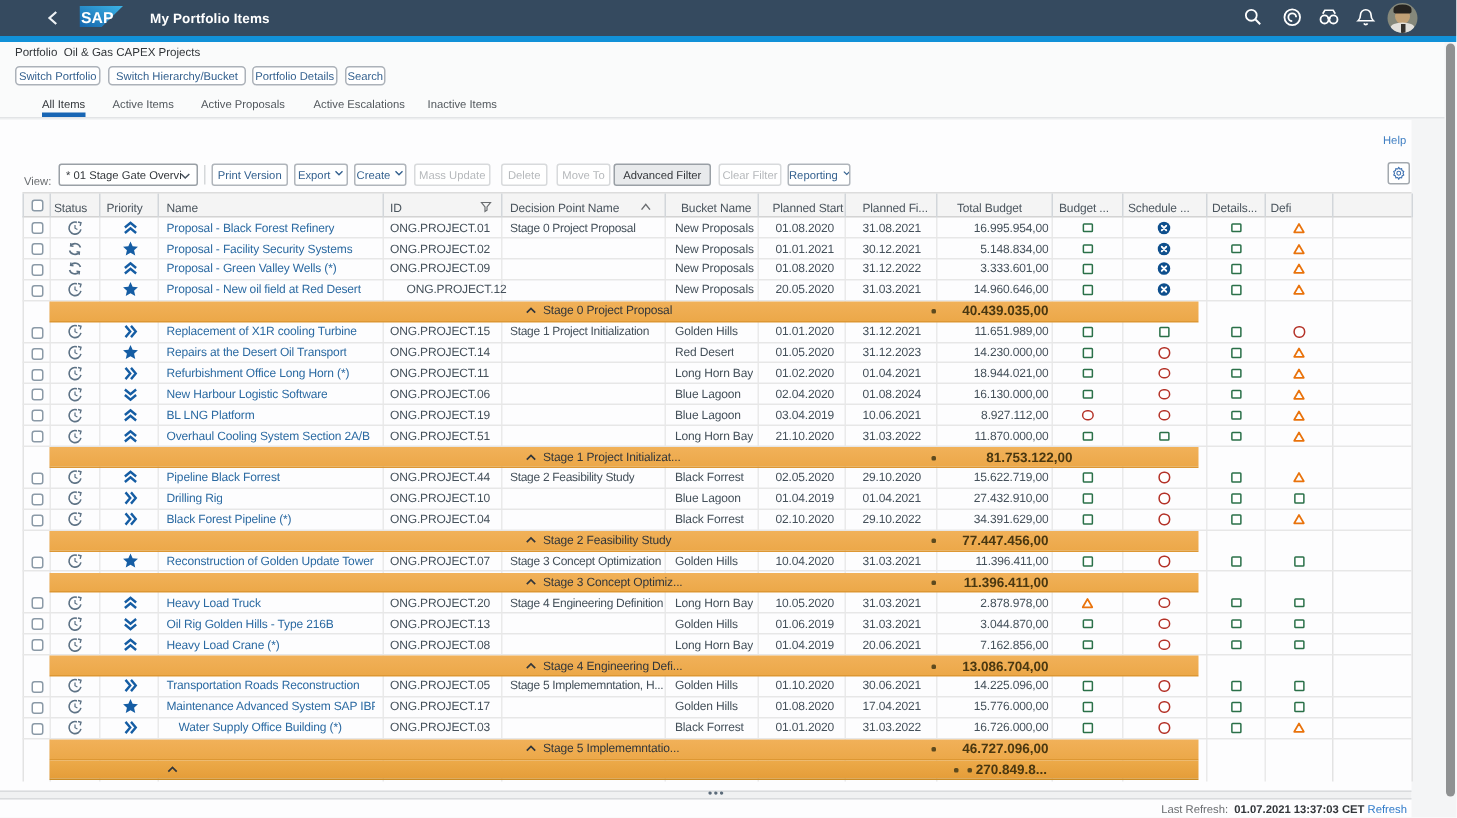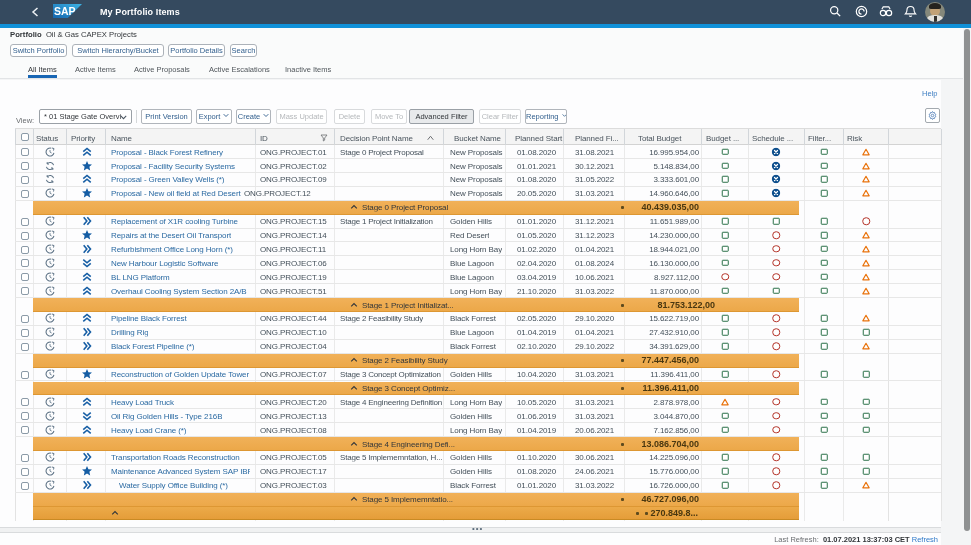--- a/index.html
+++ b/index.html
@@ -99,21 +99,21 @@
     </svg>
   <div id="avatar">
     <div style="position:absolute;left:5px;top:4px;width:10px;height:10px;border-radius:50%;background:#c2a176"></div>
     <div style="position:absolute;left:4px;top:1px;width:12px;height:6px;border-radius:50% 50% 20% 20%;background:#26231f"></div>
     <div style="position:absolute;left:2px;top:13px;width:16px;height:7px;border-radius:50% 50% 0 0;background:#e3e1dc"></div>
     <div style="position:absolute;left:8.5px;top:14px;width:3px;height:6px;background:#35322e"></div>
   </div>
 </div>
 <div id="bluebar"></div>
 <div id="hdrzone">
-  <div id="crumb"><b style="font-weight:bold">Portfolio</b>&nbsp; Oil &amp; Gas CAPEX Projects</div>
+  <div id="crumb"><b style="font-weight:normal">Portfolio</b>&nbsp; Oil &amp; Gas CAPEX Projects</div>
   <span class="btn" style="left:10px;width:57px">Switch Portfolio</span>
   <span class="btn" style="left:72px;width:92px">Switch Hierarchy/Bucket</span>
   <span class="btn" style="left:168px;width:57px">Portfolio Details</span>
   <span class="btn" style="left:230px;width:27px">Search</span>
   <span class="tab" style="left:28px;color:#32363a">All Items</span>
   <span class="tab" style="left:75px;color:#51575c">Active Items</span>
   <span class="tab" style="left:134px;color:#51575c">Active Proposals</span>
   <span class="tab" style="left:209px;color:#51575c">Active Escalations</span>
   <span class="tab" style="left:285px;color:#51575c">Inactive Items</span>
   <div id="tabund"></div>
@@ -152,22 +152,22 @@
     <span class="htx" style="left:56px">Priority</span>
     <span class="htx" style="left:96px">Name</span>
     <span class="htx" style="left:245px">ID</span>
     <span class="htx" style="left:325px">Decision Point Name</span>
     <span class="htx" style="left:439px">Bucket Name</span>
     <span class="htx" style="left:500px">Planned Start</span>
     <span class="htx" style="left:560px">Planned Fi...</span>
     <span class="htx" style="left:623px">Total Budget</span>
     <span class="htx" style="left:691px">Budget ...</span>
     <span class="htx" style="left:737px">Schedule ...</span>
-    <span class="htx" style="left:793px">Filter...</span>
-    <span class="htx" style="left:832px">Risk</span>
+    <span class="htx" style="left:793px">Details...</span>
+    <span class="htx" style="left:832px">Defi</span>
     <svg class="hic" style="left:305px;top:5px" width="8" height="8" viewBox="0 0 12 12">
       <path d="M1.5 1.5h9L7 6v3.2L5 10.5V6z" fill="none" stroke="#6a6d70" stroke-width="1.2"></path>
     </svg>
     <svg class="hic" style="left:412px;top:6px" width="7" height="6" viewBox="0 0 10 8">
       <path d="M1 6.5L5 1.5 9 6.5" fill="none" stroke="#6a6d70" stroke-width="1.4"></path>
     </svg>
   </div>
 <div class="vl" style="left:15px;top:145px;height:375.5px;background:#e3e3e3"></div>
 <div class="vlh" style="left:15px"></div>
 <div class="vl" style="left:33px;top:145px;height:375.5px;background:#eaeaea"></div>
@@ -262,21 +262,21 @@
         <path d="M2.2 9.5a6 6 0 0 0 10.3 2.1" fill="none" stroke="#5d7285" stroke-width="1.7"></path>
         <path d="M12.4 14.4l.3-3.1-3.1-.3" fill="none" stroke="#5d7285" stroke-width="1.5"></path>
       </svg></span>
     <span class="cc" style="left:72px"><svg width="10" height="10" viewBox="0 0 12 12">
         <path d="M1.5 5.6L6 1.8l4.5 3.8M1.5 10L6 6.2 10.5 10" fill="none" stroke="#155da4" stroke-width="1.9"></path>
       </svg></span>
     <span class="tx lnk" style="left:96px;max-width:139px">Proposal - Green Valley Wells (*)</span>
     <span class="tx" style="left:245px">ONG.PROJECT.09</span>
     <span class="tx" style="left:435px;max-width:60px">New Proposals</span>
     <span class="tx" style="left:502px">01.08.2020</span>
-    <span class="tx" style="left:560px">31.05.2022</span>
+    <span class="tx" style="left:560px">31.12.2022</span>
     <span class="tx num" style="right:242px">3.333.601,00</span>
     <span class="cc" style="left:710px"><span class="isq"></span></span>
     <span class="cc" style="left:761px"><svg width="9" height="9" viewBox="0 0 12 12" style="vertical-align:middle">
         <circle cx="6" cy="6" r="5.6" fill="#0e4f8d"></circle>
         <path d="M4 4l4 4M8 4l-4 4" stroke="#fff" stroke-width="1.6" stroke-linecap="round"></path>
       </svg></span>
     <span class="cc" style="left:809px"><span class="isq"></span></span>
     <span class="cc" style="left:851px"><svg width="8" height="8" viewBox="0 0 12 12" style="vertical-align:middle">
         <path d="M6 2L10.8 10.3H1.2Z" fill="none" stroke="#e9730c" stroke-width="1.7" stroke-linejoin="round"></path>
       </svg></span>
@@ -285,21 +285,21 @@
     <span class="cb" style="left:6px"></span>
     <span class="cc" style="left:35px"><svg width="10" height="10" viewBox="0 0 16 16">
         <path d="M14.3 9.5A6.4 6.4 0 1 1 10 2" fill="none" stroke="#5d7285" stroke-width="1.7"></path>
         <path d="M8 4.8V8.2l2.6 1.4" fill="none" stroke="#5d7285" stroke-width="1.3"></path>
         <path d="M11.2 1.6l3.2.9-.9 3.2" fill="none" stroke="#5d7285" stroke-width="1.5"></path>
       </svg></span>
     <span class="cc" style="left:72px"><svg width="11" height="11" viewBox="0 0 12 12">
         <path d="M6 .6l1.55 3.45L11.4 4.4 8.6 6.9l.85 3.9L6 8.75 2.55 10.8l.85-3.9L.6 4.4l3.85-.35z" fill="#155da4"></path>
       </svg></span>
     <span class="tx lnk" style="left:96px;max-width:139px">Proposal - New oil field at Red Desert</span>
-    <span class="tx" style="left:229px">ONG.PROJECT.12</span>
+    <span class="tx" style="left:256px">ONG.PROJECT.12</span>
     <span class="tx" style="left:435px;max-width:60px">New Proposals</span>
     <span class="tx" style="left:502px">20.05.2020</span>
     <span class="tx" style="left:560px">31.03.2021</span>
     <span class="tx num" style="right:242px">14.960.646,00</span>
     <span class="cc" style="left:710px"><span class="isq"></span></span>
     <span class="cc" style="left:761px"><svg width="9" height="9" viewBox="0 0 12 12" style="vertical-align:middle">
         <circle cx="6" cy="6" r="5.6" fill="#0e4f8d"></circle>
         <path d="M4 4l4 4M8 4l-4 4" stroke="#fff" stroke-width="1.6" stroke-linecap="round"></path>
       </svg></span>
     <span class="cc" style="left:809px"><span class="isq"></span></span>
@@ -679,21 +679,21 @@
         <path d="M8 4.8V8.2l2.6 1.4" fill="none" stroke="#5d7285" stroke-width="1.3"></path>
         <path d="M11.2 1.6l3.2.9-.9 3.2" fill="none" stroke="#5d7285" stroke-width="1.5"></path>
       </svg></span>
     <span class="cc" style="left:72px"><svg width="11" height="11" viewBox="0 0 12 12">
         <path d="M6 .6l1.55 3.45L11.4 4.4 8.6 6.9l.85 3.9L6 8.75 2.55 10.8l.85-3.9L.6 4.4l3.85-.35z" fill="#155da4"></path>
       </svg></span>
     <span class="tx lnk" style="left:96px;max-width:139px">Maintenance Advanced System SAP IBP</span>
     <span class="tx" style="left:245px">ONG.PROJECT.17</span>
     <span class="tx" style="left:435px;max-width:60px">Golden Hills</span>
     <span class="tx" style="left:502px">01.08.2020</span>
-    <span class="tx" style="left:560px">24.06.2021</span>
+    <span class="tx" style="left:560px">17.04.2021</span>
     <span class="tx num" style="right:242px">15.776.000,00</span>
     <span class="cc" style="left:710px"><span class="isq"></span></span>
     <span class="cc" style="left:761px"><span class="icir"></span></span>
     <span class="cc" style="left:809px"><span class="isq"></span></span>
     <span class="cc" style="left:851px"><span class="isq"></span></span>
   </div>
 <div class="row" style="top:478.8px;height:13.9px">
     <span class="cb" style="left:6px"></span>
     <span class="cc" style="left:35px"><svg width="10" height="10" viewBox="0 0 16 16">
         <path d="M14.3 9.5A6.4 6.4 0 1 1 10 2" fill="none" stroke="#5d7285" stroke-width="1.7"></path>

